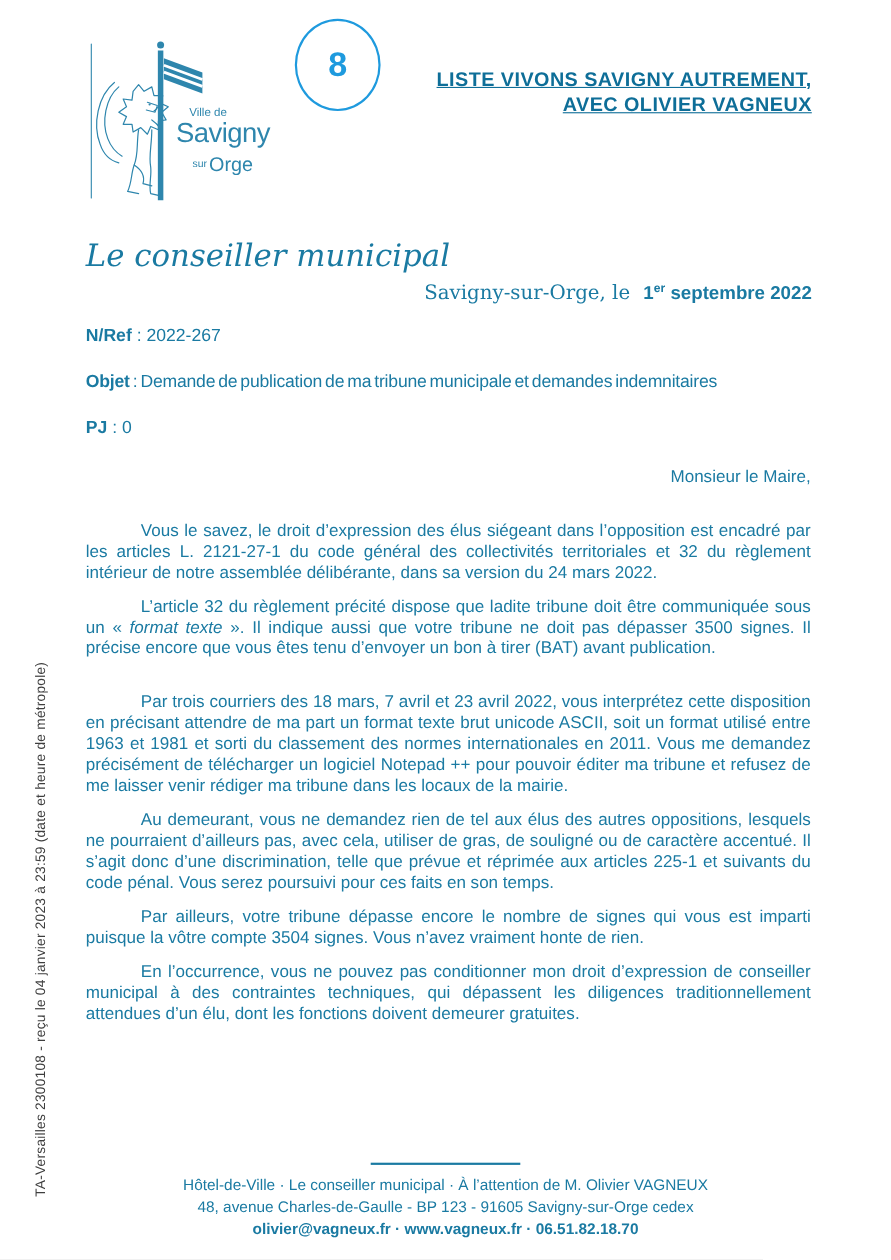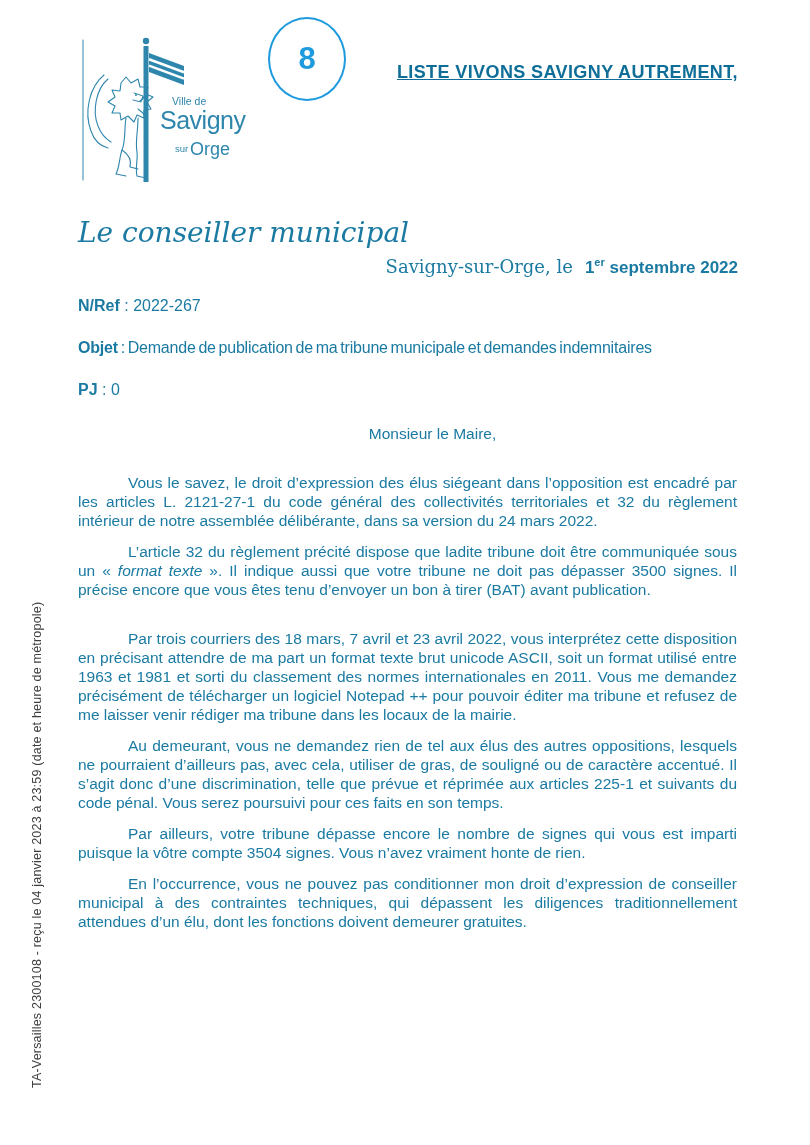--- a/index.html
+++ b/index.html
@@ -56,21 +56,21 @@
   .ref-row{margin-bottom:24px;white-space:nowrap;}
   .ref-label{font-weight:bold;}
   .ref-row.condensed{word-spacing:-1.5px;letter-spacing:-0.2px;}
   
   .letter{
     position:absolute;left:78px;top:424px;width:659px;
     font-size:15.5px;line-height:19px;text-align:justify;
   }
   .para{margin:0 0 12px 0;text-indent:50px;}
   .para.spaced{margin-top:30px;}
-  .para.salutation{text-align:center;margin-bottom:14px;}
+  .para.salutation{text-align:right;margin-bottom:14px;}
   .seg-italic{font-style:italic;}
   .seg-bold{font-weight:normal;}
   
   .footer{position:absolute;left:0;top:1057px;width:100%;text-align:center;
     font-size:14px;line-height:20px;}
   .footer-rule{width:136px;height:2px;background:var(--accent);margin:0 auto 8px auto;}
   .footer-line.bold{font-weight:bold;}
 </style>
 </head>
 <body>
@@ -115,20 +115,21 @@
       <text class="logo-text" x="110" y="122" font-size="18">Orge</text>
     </svg>
   </div>
 
   <div class="badge">
     <span>8</span>
   </div>
 
   <div class="masthead">
     <div>LISTE VIVONS SAVIGNY AUTREMENT,</div>
+    <div>AVEC OLIVIER VAGNEUX</div>
   </div>
 
   <div class="doc-title">Le conseiller municipal</div>
 
   <div class="dateline">
     <span class="place">Savigny-sur-Orge, le</span><span class="date"><span>1</span><sup>er</sup><span> septembre 2022</span></span>
   </div>
 
   <div class="refs">
     <div class="ref-row">
@@ -151,14 +152,20 @@
   <div class="letter">
       <p class="para salutation"><span>Monsieur le Maire,</span></p>
       <p class="para spaced"><span>Vous le savez, le droit d’expression des élus siégeant dans l’opposition est encadré par les articles L. 2121-27-1 du code général des collectivités territoriales et 32 du règlement intérieur de notre assemblée délibérante, dans sa version du 24 mars 2022.</span></p>
       <p class="para"><span>L’article 32 du règlement précité dispose que ladite tribune doit être communiquée sous un « </span><span class="seg-italic">format texte</span><span> ». Il indique aussi que votre tribune ne doit pas dépasser 3500 signes. Il précise encore que vous êtes tenu d’envoyer un bon à tirer (BAT) avant publication.</span></p>
       <p class="para spaced"><span>Par trois courriers des 18 mars, 7 avril et 23 avril 2022, vous interprétez cette disposition en précisant attendre de ma part un format texte brut unicode ASCII, soit un format utilisé entre 1963 et 1981 et sorti du classement des normes internationales en 2011. Vous me demandez précisément de télécharger un logiciel Notepad ++ pour pouvoir éditer ma tribune et refusez de me laisser venir rédiger ma tribune dans les locaux de la mairie.</span></p>
       <p class="para"><span>Au demeurant, vous ne demandez rien de tel aux élus des autres oppositions, lesquels ne pourraient d’ailleurs pas, avec cela, utiliser de gras, de souligné ou de caractère accentué. Il s’agit donc d’une discrimination, telle que prévue et réprimée aux articles 225-1 et suivants du code pénal. </span><span class="seg-bold">Vous serez poursuivi pour ces faits en son temps.</span></p>
       <p class="para"><span>Par ailleurs, votre tribune dépasse encore le nombre de signes qui vous est imparti puisque la vôtre compte 3504 signes. Vous n’avez vraiment honte de rien.</span></p>
       <p class="para"><span class="seg-bold">En l’occurrence, vous ne pouvez pas conditionner mon droit d’expression de conseiller municipal à des contraintes techniques, qui dépassent les diligences traditionnellement attendues d’un élu, dont les fonctions doivent demeurer gratuites.</span></p>
     </div>
 
+  <div class="footer">
+    <div class="footer-rule"></div>
+    <div class="footer-line">Hôtel-de-Ville · Le conseiller municipal · À l’attention de M. Olivier VAGNEUX</div>
+    <div class="footer-line">48, avenue Charles-de-Gaulle - BP 123 - 91605 Savigny-sur-Orge cedex</div>
+    <div class="footer-line bold">olivier@vagneux.fr · www.vagneux.fr · 06.51.82.18.70</div>
+  </div>
 
 </div>
 
 </body></html>

